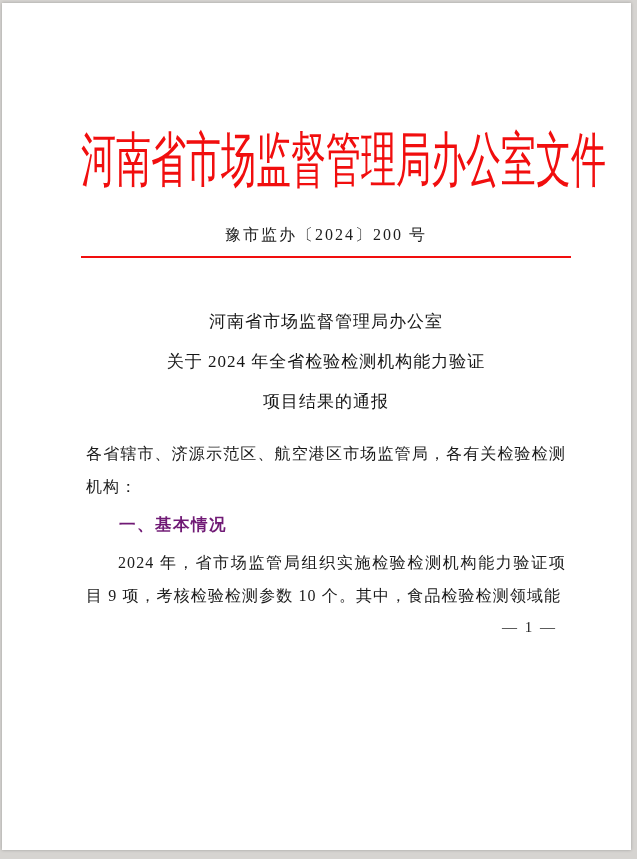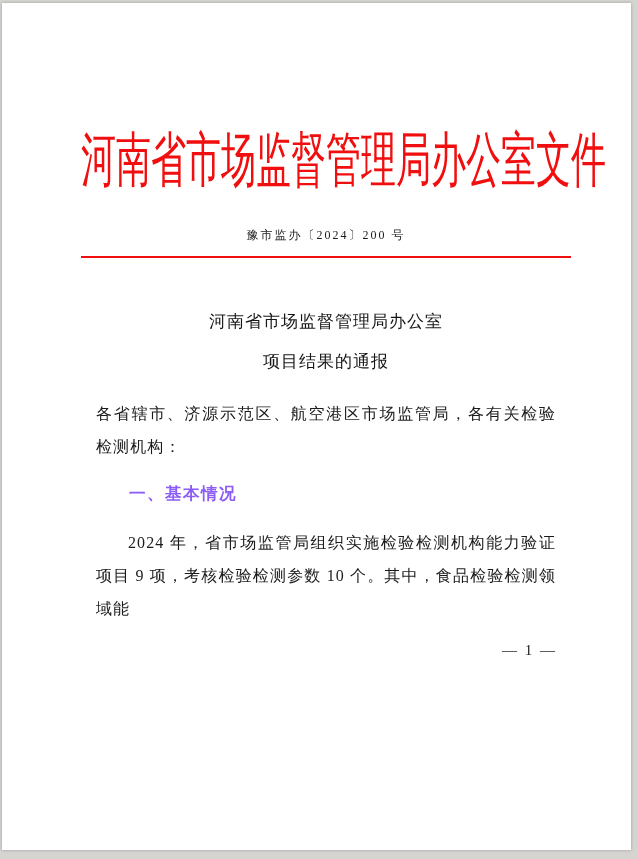--- a/index.html
+++ b/index.html
@@ -38,21 +38,21 @@
     white-space: nowrap;
     transform: scaleY(1.7);
     transform-origin: center;
     font-weight: 500;
     letter-spacing: 0px;
   }
   .doc-number {
     margin-top: 46px;
     height: 20px;
     line-height: 20px;
-    font-size: 12px;
+    font-size: 16px;
     letter-spacing: 2px;
     color: #1c1c1c;
     text-align: center;
   }
   .red-line {
     margin-top: 11px;
     height: 2px;
     background: #f10e0e;
   }
   
@@ -68,29 +68,29 @@
   
   .body-text {
     margin-top: 15px;
     font-size: 16px;
     line-height: 33px;
     letter-spacing: 1.1px;
     color: #1b1b1b;
     text-align: justify;
   }
   .body-text p {
-    margin: 15px;
+    margin: 5px;
   }
   .indent {
     text-indent: 2em;
   }
   .section-heading {
-    font-family: Liberation Mono, monospace;
+    font-family: Liberation Serif, serif;
     font-weight: bold;
-    color: #8b5cf6;
+    color: #701a75;
     letter-spacing: 1.5px;
     font-size: 16.5px;
   }
   .page-number {
     margin-top: 1px;
     text-align: right;
     padding-right: 14px;
     font-size: 15px;
     letter-spacing: 2px;
     color: #222;
@@ -104,20 +104,21 @@
   <div class="content">
 
     <div class="red-head">河南省市场监督管理局办公室文件</div>
 
     <div class="doc-number">豫市监办〔2024〕200 号</div>
 
     <div class="red-line"></div>
 
     <div class="doc-title">
       <div>河南省市场监督管理局办公室</div>
+      <div>关于 2024 年全省检验检测机构能力验证</div>
       <div>项目结果的通报</div>
     </div>
 
     <div class="body-text">
       <p>各省辖市、济源示范区、航空港区市场监管局，各有关检验检测机构：</p>
       <p class="indent section-heading">一、基本情况</p>
       <p class="indent">2024 年，省市场监管局组织实施检验检测机构能力验证项目 9 项，考核检验检测参数 10 个。其中，食品检验检测领域能</p>
     </div>
 
     <div class="page-number">— 1 —</div>

